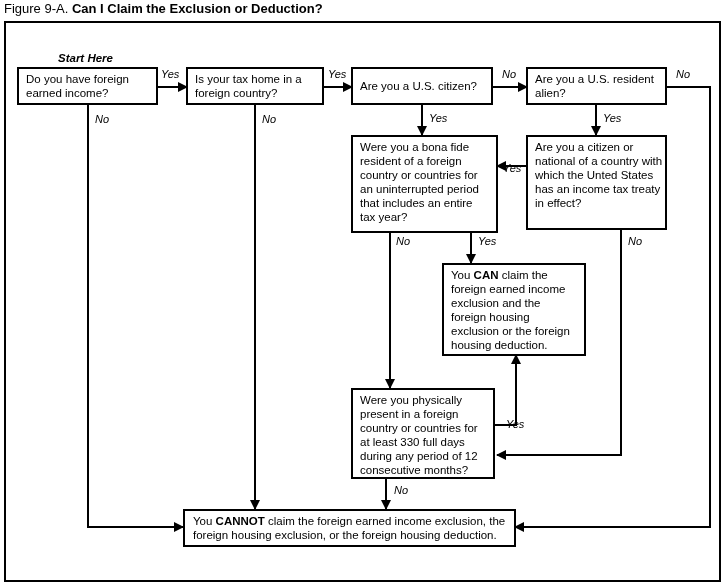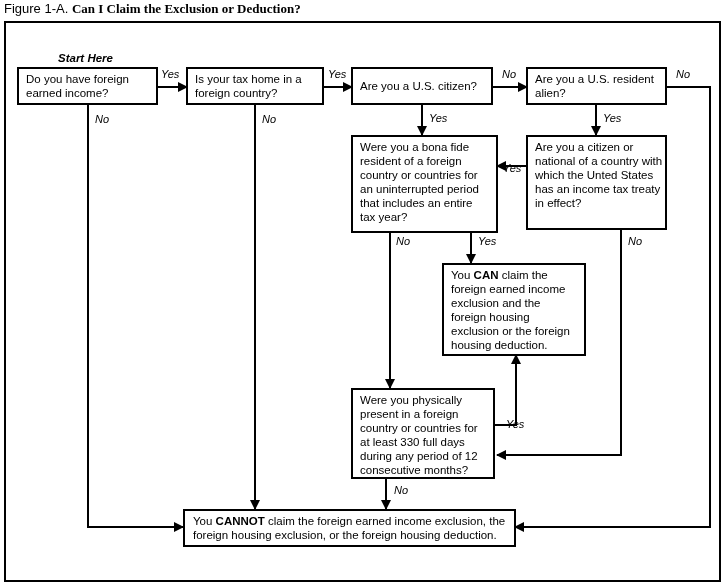--- a/index.html
+++ b/index.html
@@ -21,21 +21,20 @@
     top: 1px;
     font-size: 13px;
     white-space: nowrap;
     line-height: 16px;
   }
   #page-title .fig-num {
     font-weight: normal;
   }
   #page-title .fig-name {
     font-weight: bold;
-    font-family: Liberation Serif, serif;
   }
   #chart-area {
     position: absolute;
     left: 0;
     top: 0;
     width: 725px;
     height: 586px;
   }
   svg { display: block; }
   .frame {
@@ -72,21 +71,21 @@
     font-size: 11.5px;
     font-style: italic;
     font-weight: bold;
     fill: #000000;
   }
 </style>
 </head>
 <body>
 
 <div id="page-title">
-  <span class="fig-num">Figure 1-A.</span>
+  <span class="fig-num">Figure 9-A.</span>
   <span class="fig-name">Can I Claim the Exclusion or Deduction?</span>
 </div>
 
 <div id="chart-area">
 <svg width="725" height="586" viewBox="0 0 725 586" xmlns="http://www.w3.org/2000/svg">
   <defs>
     <marker id="arrow" viewBox="0 0 10 10" refX="9" refY="5" markerWidth="5" markerHeight="5" orient="auto-start-reverse">
       <path d="M 0 0 L 10 5 L 0 10 z" fill="#000000"></path>
     </marker>
   </defs>

